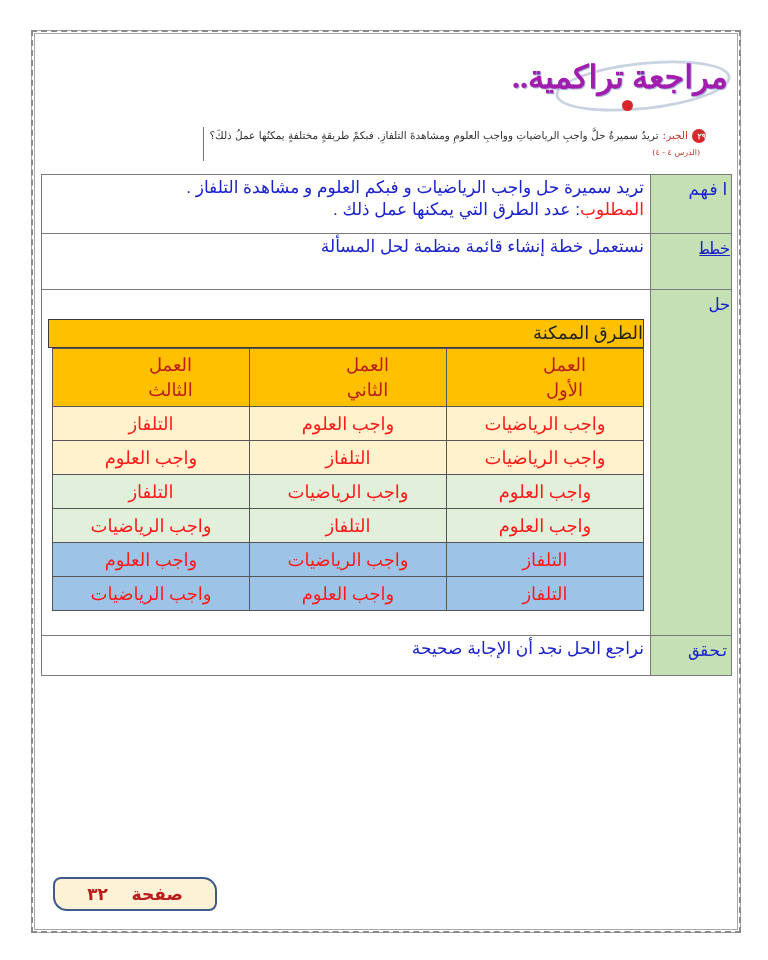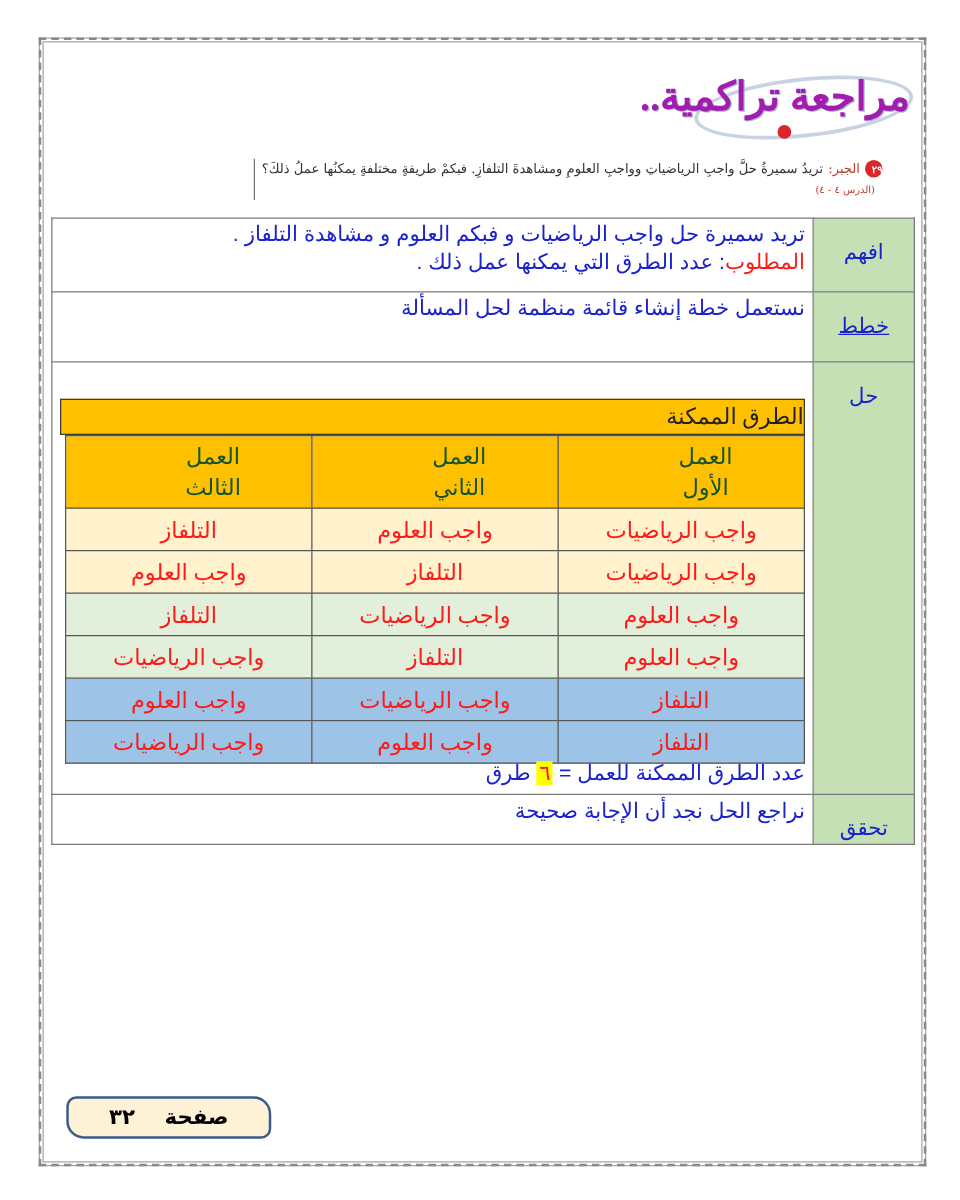--- a/index.html
+++ b/index.html
@@ -42,22 +42,22 @@
   .problem .topic { color: #c0392b; font-weight: normal; margin-left: 4px; }
   .problem .lesson { color: #c0392b; font-size: 8px; margin-right: 6px; }
 
   table.main {
     position: absolute; left: 41px; top: 174px; width: 691px;
     border-collapse: collapse; direction: rtl;
   }
   table.main > tbody > tr > td { border: 1.5px solid #7a7a7a; vertical-align: top; }
   td.label {
     width: 78px; background: #c5e0b4; color: #1a22cc;
-    font-family: Liberation Serif, serif; font-size: 17px; text-align: center;
-    padding-top: 16px;
+    font-family: Liberation Mono, monospace; font-size: 17px; 
+    padding-top: 4px;
   }
   td.content {
     font-family: "Liberation Sans", sans-serif; font-size: 17px; color: #1a22cc;
     padding: 2px 6px; line-height: 22px;
   }
   .red { color: #ff1a1a; }
   .sol-inner { position: relative; height: 345px; }
   .ways-title {
     position: absolute; left: 0; right: 0; top: 29px; height: 29px;
     background: #ffc000; border: 1.5px solid #3a3a3a; box-sizing: border-box;
@@ -65,34 +65,34 @@
     line-height: 27px;
   }
   table.ways {
     position: absolute; left: 4px; right: 0; top: 58px; width: calc(100% - 4px);
     border-collapse: collapse; direction: rtl;
   }
   table.ways td {
     border: 1.5px solid #555; text-align: center;
     font-family: "Liberation Serif", serif; font-size: 18px; height: 33px; padding: 0;
   }
-  table.ways tr.head td { background: #ffc000; color: #14532d; height: 57px; line-height: 25px; padding-left: 39px; }
+  table.ways tr.head td { background: #ffc000; color: #b91c1c; height: 57px; line-height: 25px; padding-left: 39px; }
   table.ways tr.r-peach td { background: #fff2cc; color: #ff1a1a; }
   table.ways tr.r-green td { background: #e2efda; color: #ff1a1a; }
   table.ways tr.r-blue td { background: #9dc3e6; color: #ff1a1a; }
   .count-line {
     position: absolute; right: 0; top: 318px;
     font-family: "Liberation Sans", sans-serif; font-size: 17px; color: #1a22cc;
   }
   .hl { background: #ffff00; color: #ff1a1a; padding: 0 2px; }
   .page-num {
     position: absolute; left: 53px; top: 877px; width: 160px; height: 30px;
     background: #fdf1d6; border: 2px solid #3c5a8a; border-radius: 8px 14px 8px 14px;
     text-align: center; font-family: "DejaVu Sans", sans-serif; font-weight: bold;
-    font-size: 17px; color: #000000; line-height: 30px; direction: rtl;
+    font-size: 17px; color: #b91c1c; line-height: 30px; direction: rtl;
   }
 </style>
 </head>
 <body>
 
 <div class="page-border"></div>
 
 <div class="title-swoosh"></div>
 <div class="title-dot"></div>
 <div class="title">
@@ -162,25 +162,20 @@
                 <td>واجب الرياضيات</td>
                 <td>واجب العلوم</td>
               </tr>
               <tr class="r-blue">
                 <td>التلفاز</td>
                 <td>واجب العلوم</td>
                 <td>واجب الرياضيات</td>
               </tr>
             </tbody>
           </table>
-          <div class="count-line">
-            <span>عدد الطرق الممكنة للعمل =</span>
-            <span class="hl">٦</span>
-            <span>طرق</span>
-          </div>
         </div>
       </td>
     </tr>
     <tr style="height:40px;">
       <td class="label">تحقق</td>
       <td class="content">نراجع الحل نجد أن  الإجابة صحيحة</td>
     </tr>
   </tbody>
 </table>
 

